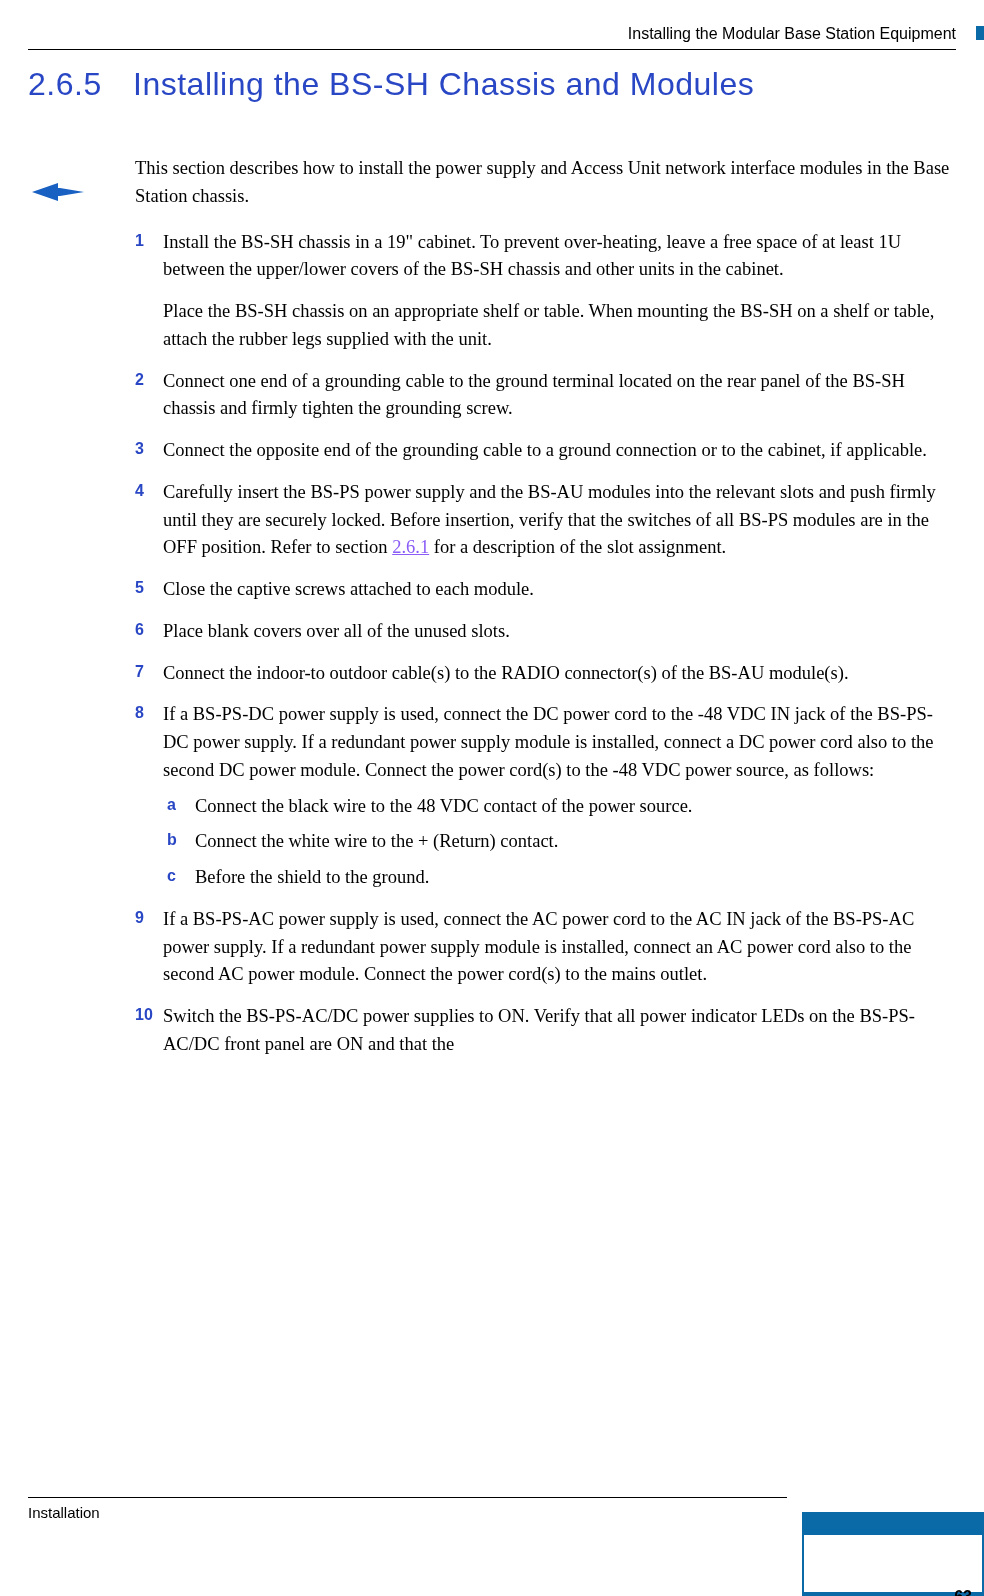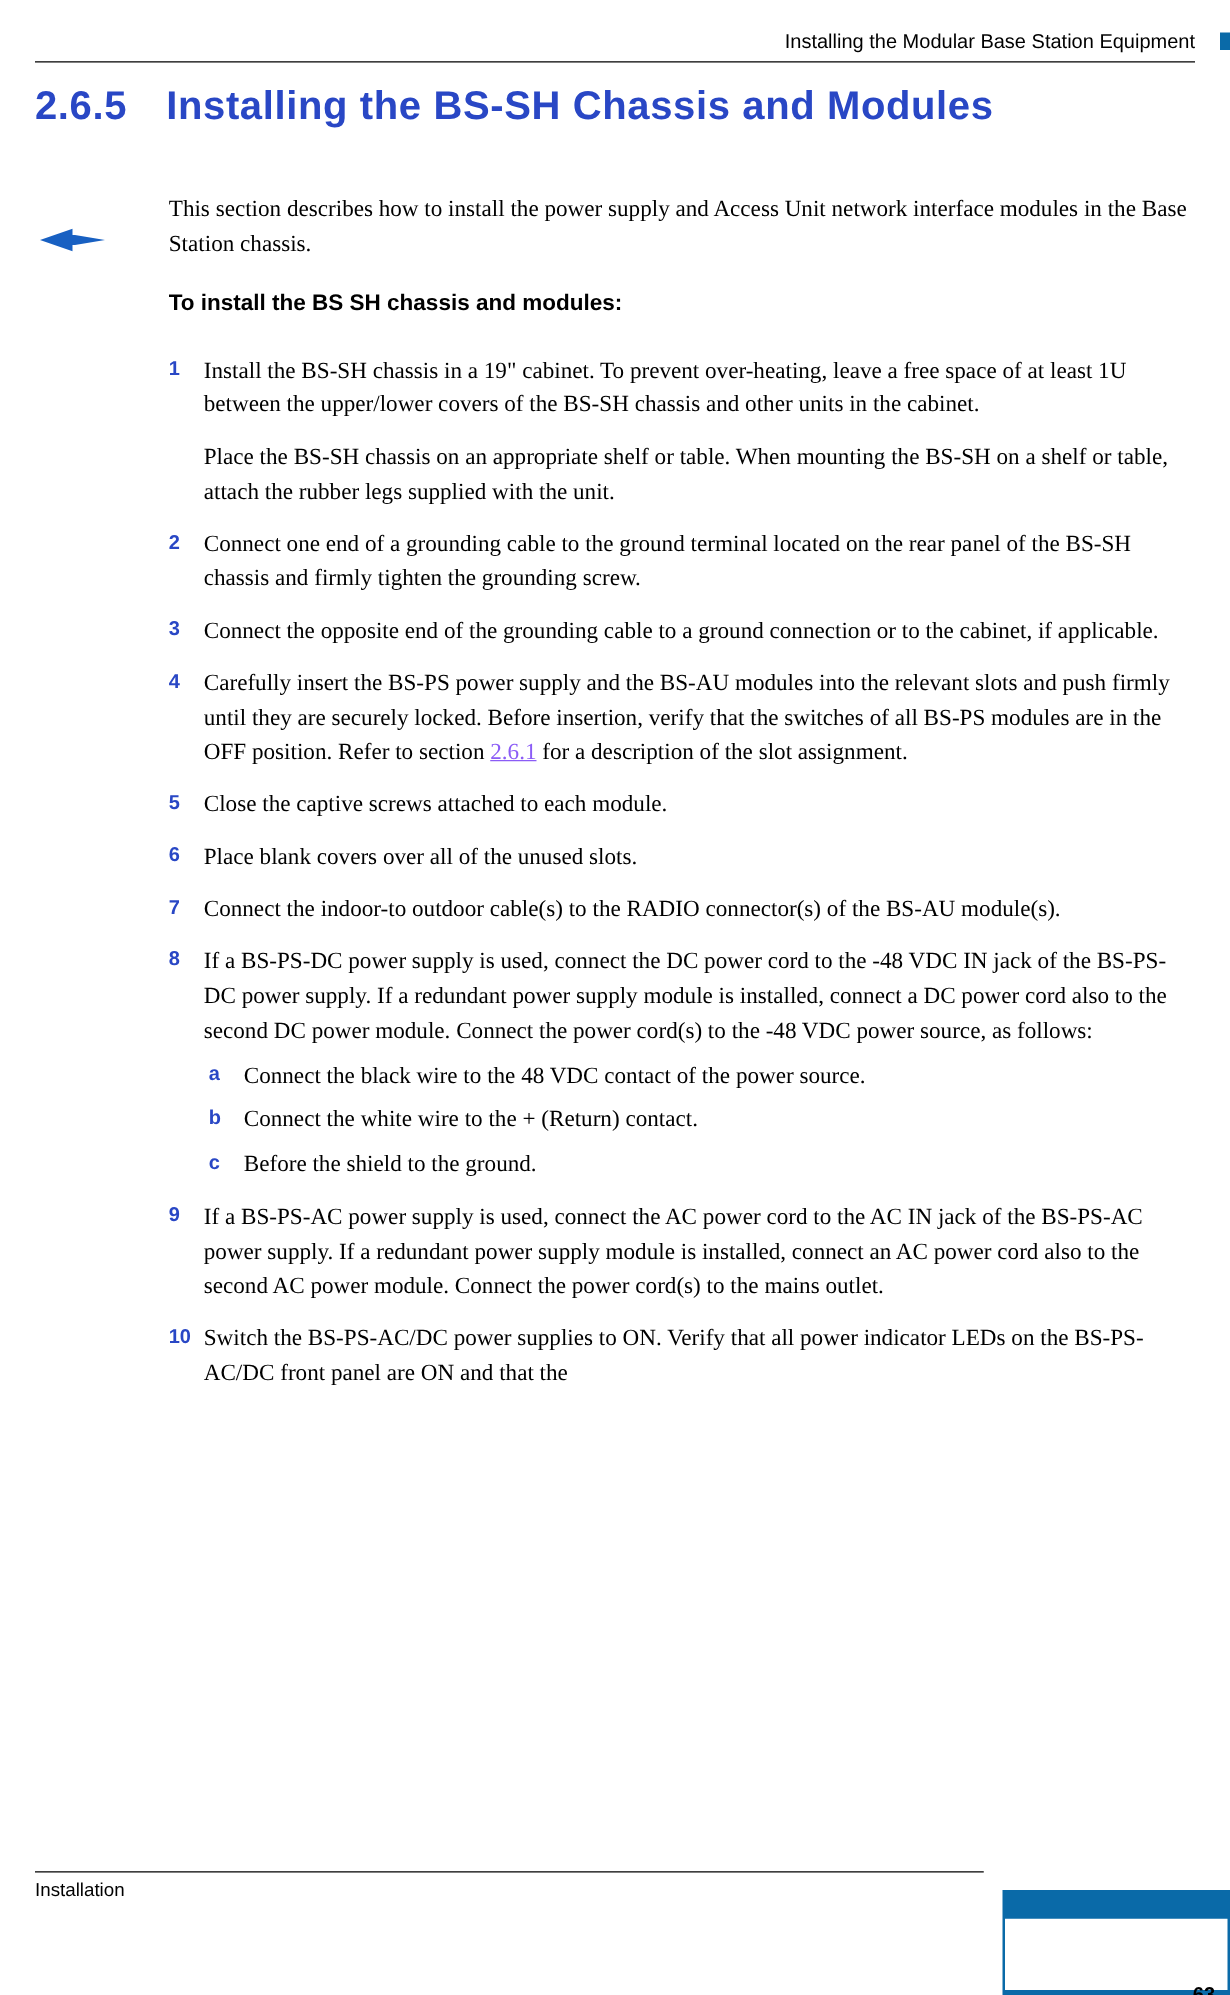--- a/index.html
+++ b/index.html
@@ -33,21 +33,21 @@
       background: #0a6aa8;
     }
     .section-heading {
       position: absolute;
       top: 60px;
       left: 28px;
       right: 28px;
       font-family: Verdana, Geneva, sans-serif;
       color: #2947c5;
       font-size: 32px;
-      font-weight: 700;
+      font-weight: 400;
       letter-spacing: 0.5px;
     }
     .section-num {
       display: inline-block;
       width: 105px;
     }
     .body-area {
       position: absolute;
       top: 113px;
       left: 135px;
@@ -140,21 +140,20 @@
 </h2>
 
 <div class="arrow-icon">
   <svg viewBox="0 0 56 22" width="56" height="22">
     <polygon points="2,11 28,2 28,7 30,7 54,11 30,15 28,15 28,20" fill="#1860c2"></polygon>
   </svg>
 </div>
 
 <div class="body-area">
   <p class="intro">This section describes how to install the power supply and Access Unit network interface modules in the Base Station chassis.</p>
-  <p class="lead">To install the BS SH chassis and modules:</p>
 
   <div class="step">
     <span class="step-num">1</span>
     <span>Install the BS-SH chassis in a 19" cabinet. To prevent over-heating, leave a free space of at least 1U between the upper/lower covers of the BS-SH chassis and other units in the cabinet.</span>
   </div>
 
   <p class="alt-para">Place the BS-SH chassis on an appropriate shelf or table. When mounting the BS-SH on a shelf or table, attach the rubber legs supplied with the unit.</p>
 
   <div class="step">
     <span class="step-num">2</span>

